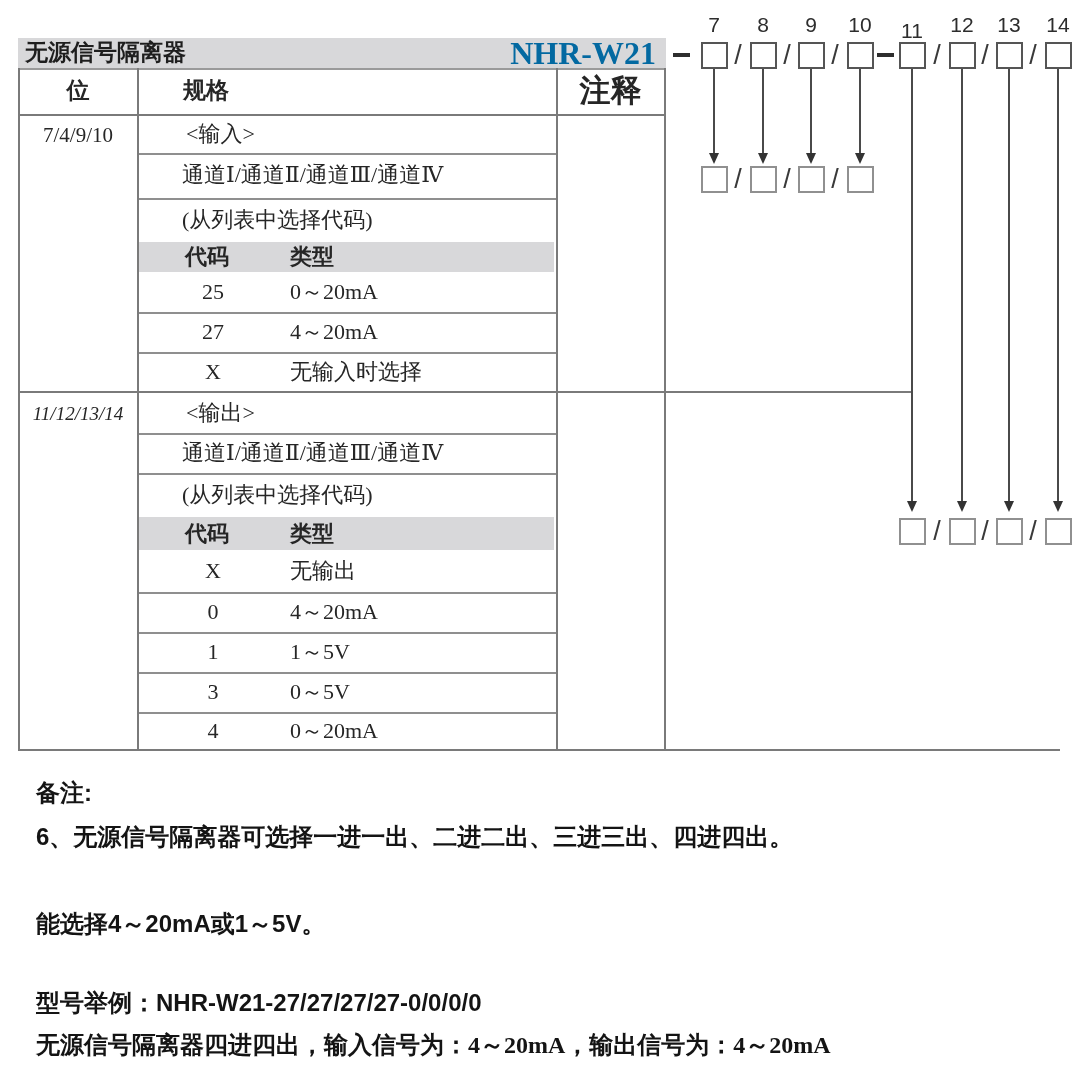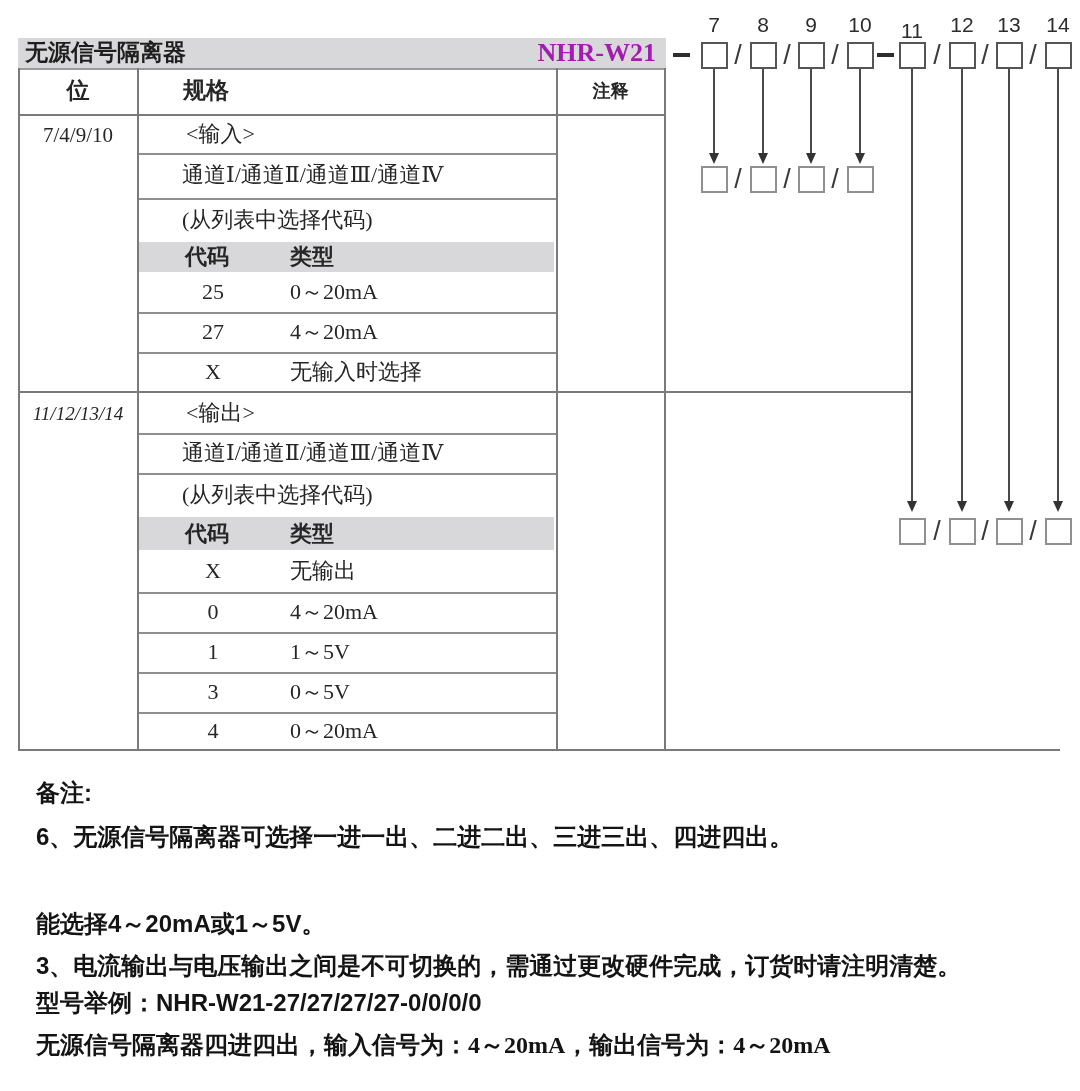--- a/index.html
+++ b/index.html
@@ -31,21 +31,21 @@
   .note{position:absolute;left:36px;font-family:"Liberation Sans","DejaVu Sans",sans-serif;
         font-weight:700;font-size:24px;line-height:32px;color:#141414;white-space:nowrap;}
 </style>
 </head>
 <body>
 
 <div id="page">
 
   <div class="band" style="left:18px;top:38px;width:648px;height:30px;">
     <span class="abs bold" style="left:7px;top:3px;font-size:23px;line-height:24px;color:#1e1e1e;">无源信号隔离器</span>
-    <span class="abs bold" style="right:10px;top:1px;font-size:26px;line-height:28px;color:#a21caf;">NHR-W21</span>
+    <span class="abs bold" style="right:10px;top:1px;font-size:32px;line-height:28px;color:#0369a1;">NHR-W21</span>
   </div>
 
   <div class="hline" style="left:18px;top:68px;width:648px;height:1.5px;background:#9a9a9a;"></div>
   <div class="hline" style="left:18px;top:114px;width:648px;"></div>
   <div class="hline" style="left:18px;top:391px;width:894px;"></div>
   <div class="hline" style="left:18px;top:749px;width:1042px;"></div>
   <div class="vline" style="left:18px;top:68px;height:683px;"></div>
   <div class="vline" style="left:137px;top:68px;height:683px;"></div>
   <div class="vline" style="left:556px;top:68px;height:683px;"></div>
   <div class="vline" style="left:664px;top:68px;height:683px;"></div>
@@ -57,21 +57,21 @@
 
   <div class="hline thin" style="left:139px;top:433px;width:417px;"></div>
   <div class="hline thin" style="left:139px;top:473px;width:417px;"></div>
   <div class="hline thin" style="left:139px;top:592px;width:417px;"></div>
   <div class="hline thin" style="left:139px;top:632px;width:417px;"></div>
   <div class="hline thin" style="left:139px;top:672px;width:417px;"></div>
   <div class="hline thin" style="left:139px;top:712px;width:417px;"></div>
 
   <div class="abs bold center" style="left:18px;top:79px;width:120px;font-size:23px;line-height:24px;">位</div>
   <div class="abs bold" style="left:183px;top:79px;font-size:23px;line-height:24px;">规格</div>
-  <div class="abs bold center" style="left:556px;top:79px;width:109px;font-size:18px;line-height:24px;">注释</div>
+  <div class="abs bold center" style="left:556px;top:79px;width:109px;font-size:31px;line-height:24px;">注释</div>
 
   <div class="abs center" style="left:18px;top:124px;width:120px;font-size:21px;line-height:22px;">7/4/9/10</div>
   <div class="abs serif22" style="left:186px;top:123px;">&lt;输入&gt;</div>
   <div class="abs serif22" style="left:182px;top:164px;">通道Ⅰ/通道Ⅱ/通道Ⅲ/通道Ⅳ</div>
   <div class="abs serif22" style="left:182px;top:209px;">(从列表中选择代码)</div>
   <div class="band" style="left:139px;top:242px;width:415px;height:30px;">
     <span class="abs bold" style="left:46px;top:4px;font-size:22px;line-height:22px;">代码</span>
     <span class="abs bold" style="left:151px;top:4px;font-size:22px;line-height:22px;">类型</span>
   </div>
   <div class="abs serif22 center" style="left:183px;top:281px;width:60px;">25</div>
@@ -158,17 +158,16 @@
   <div class="dgbox lt" style="left:949px;top:518px;"></div>
   <div class="dgbox lt" style="left:996px;top:518px;"></div>
   <div class="dgbox lt" style="left:1045px;top:518px;"></div>
   <div class="dgslash" style="left:929px;top:518px;">/</div>
   <div class="dgslash" style="left:977px;top:518px;">/</div>
   <div class="dgslash" style="left:1025px;top:518px;">/</div>
 
   <div class="note" style="top:777px;">备注:</div>
   <div class="note" style="top:821px;">6、无源信号隔离器可选择一进一出、二进二出、三进三出、四进四出。</div>
   <div class="note" style="top:908px;">能选择4～20mA或1～5V。</div>
-  <div class="note" style="top:950px;">3、电流输出与电压输出之间是不可切换的，需通过更改硬件完成，订货时请注明清楚。</div>
   <div class="note" style="top:987px;">型号举例：NHR-W21-27/27/27/27-0/0/0/0</div>
   <div class="note" style="top:1029px;font-family:Liberation Serif, serif;">无源信号隔离器四进四出，输入信号为：4～20mA，输出信号为：4～20mA</div>
 
 </div>
 
 </body></html>

